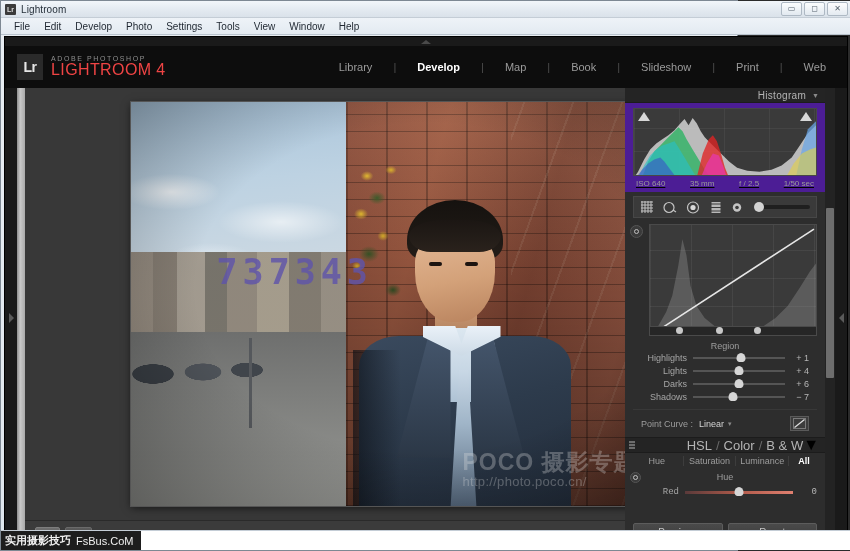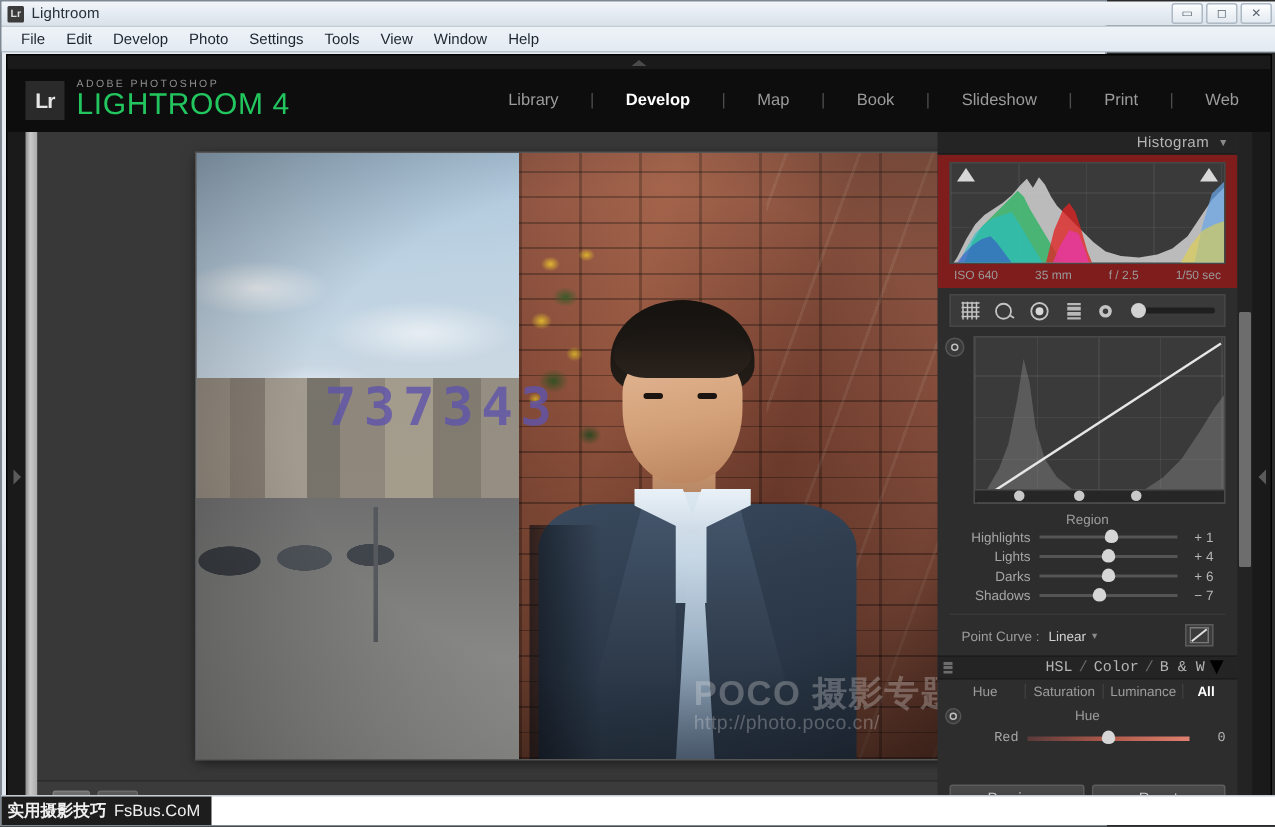--- a/index.html
+++ b/index.html
@@ -81,21 +81,21 @@
     background: #2a2a2a; color: #e6e6e6;
     font-size: 14px; font-weight: bold;
     display: flex; align-items: center; justify-content: center;
     letter-spacing: -0.5px;
   }
   .lr-wordmark { margin-left: 8px; line-height: 1.05; }
   .lr-wordmark .sub {
     font-size: 7px; color: #8e8e8e; letter-spacing: 1.6px;
   }
   .lr-wordmark .main {
-    font-size: 20px; color: #22c55e; letter-spacing: .4px;
+    font-size: 16px; color: #ef4444; letter-spacing: .4px;
   }
   .module-nav {
     margin-left: auto; margin-right: 14px;
     display: flex; align-items: center; gap: 14px;
     font-size: 11px;
   }
   .module {
     color: #9b9b9b; padding: 0 7px; white-space: nowrap;
   }
   .module.active { color: #ffffff; font-weight: bold; }
@@ -333,21 +333,21 @@
   .panel-header .ptitle {
     font-size: 10px; color: #b4b4b4; letter-spacing: .3px;
   }
   .panel-header .pcaret { color: #8a8a8a; font-size: 7px; margin-left: 6px; }
   .panel-switch {
     position: absolute; left: 4px; top: 3px; width: 6px; height: 8px;
     background: repeating-linear-gradient(0deg,#6d6d6d 0 2px, #2d2d2d 2px 3px);
   }
 
   
-  .hist-wrap { padding: 5px 8px 4px 8px; background: #7f1d1d; }
+  .hist-wrap { padding: 5px 8px 4px 8px; background: #4c1d95; text-decoration: underline; }
   .hist-box {
     position: relative; height: 68px; background: #3a3a3a;
     border: 1px solid #474747; overflow: hidden;
   }
   .hist-grid {
     position: absolute; inset: 0;
     background:
       repeating-linear-gradient(90deg, rgba(255,255,255,.05) 0 1px, transparent 1px 45px),
       repeating-linear-gradient(0deg, rgba(255,255,255,.05) 0 1px, transparent 1px 23px);
   }
@@ -445,21 +445,21 @@
     background: #3c3c3c; border: 1px solid #5a5a5a;
     display: flex; align-items: center; justify-content: center;
   }
 
   
   .hsl-header {
     height: 16px; background: #242424; display: flex; align-items: center;
     justify-content: flex-end; padding: 0 6px; position: relative;
     border-top: 1px solid #1c1c1c; border-bottom: 1px solid #1c1c1c;
   }
-  .hsl-header span { font-size: 10px; color: #b4b4b4; font-family: Liberation Mono, monospace; }
+  .hsl-header span { font-size: 13px; color: #b4b4b4; }
   .hsl-header .sep { color: #6a6a6a; margin: 0 4px; }
   .hsl-tabs {
     display: flex; align-items: center; height: 15px;
     background: #2d2d2d; padding: 0 6px; gap: 0;
   }
   .hsl-tab {
     flex: 1; text-align: center; font-size: 9px; color: #9d9d9d;
     border-right: 1px solid #3d3d3d;
   }
   .hsl-tab:last-child { border-right: none; flex: 0 0 30px; }

